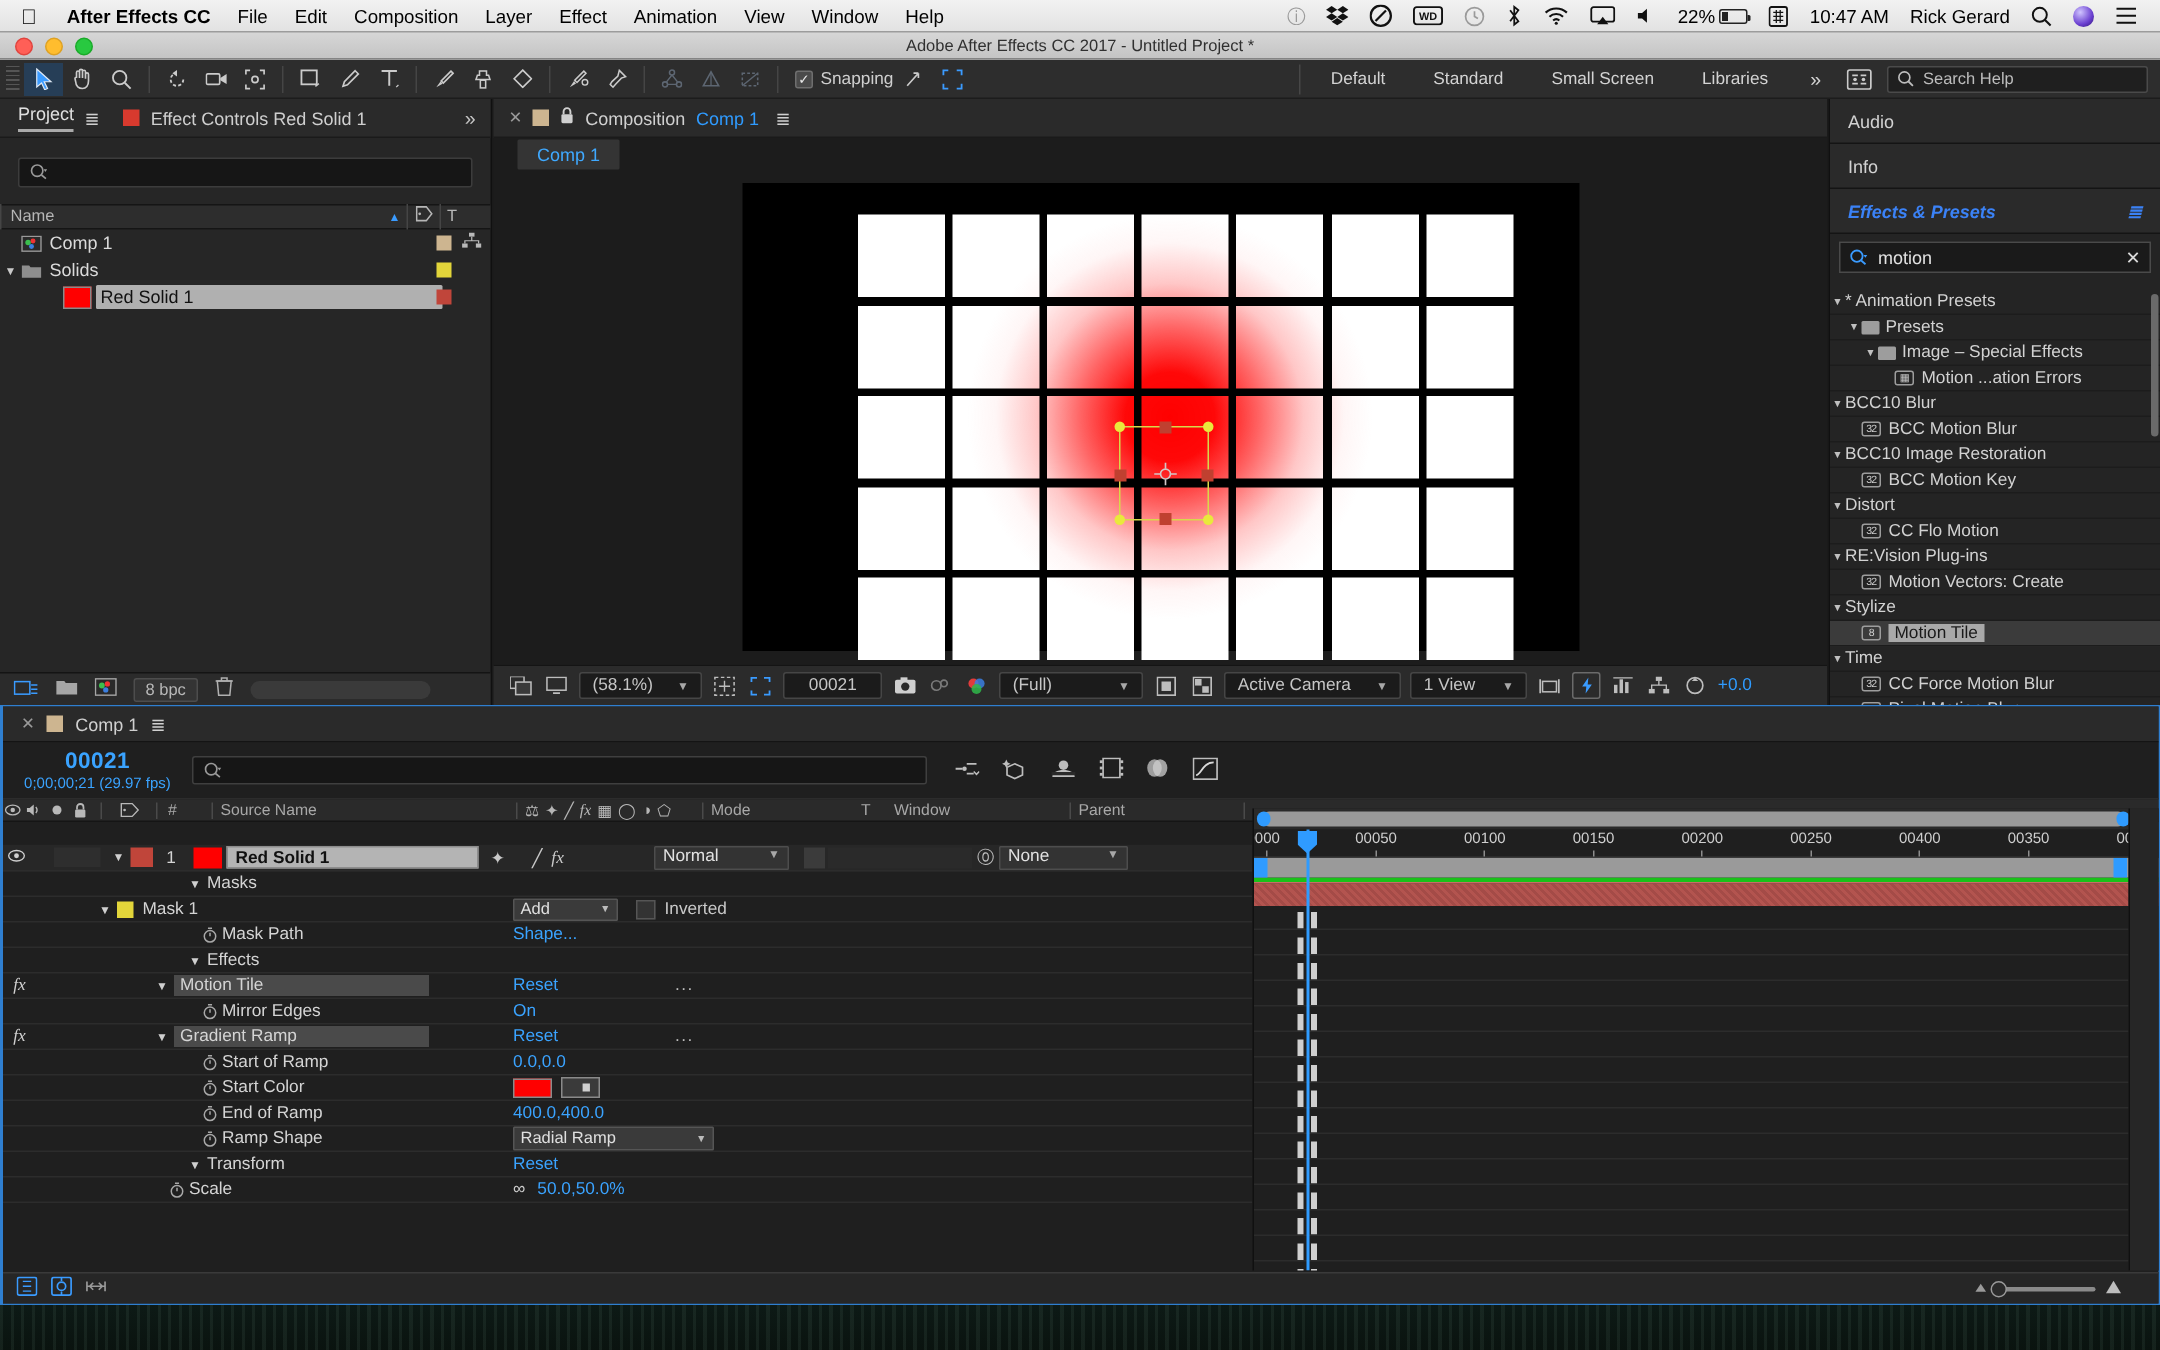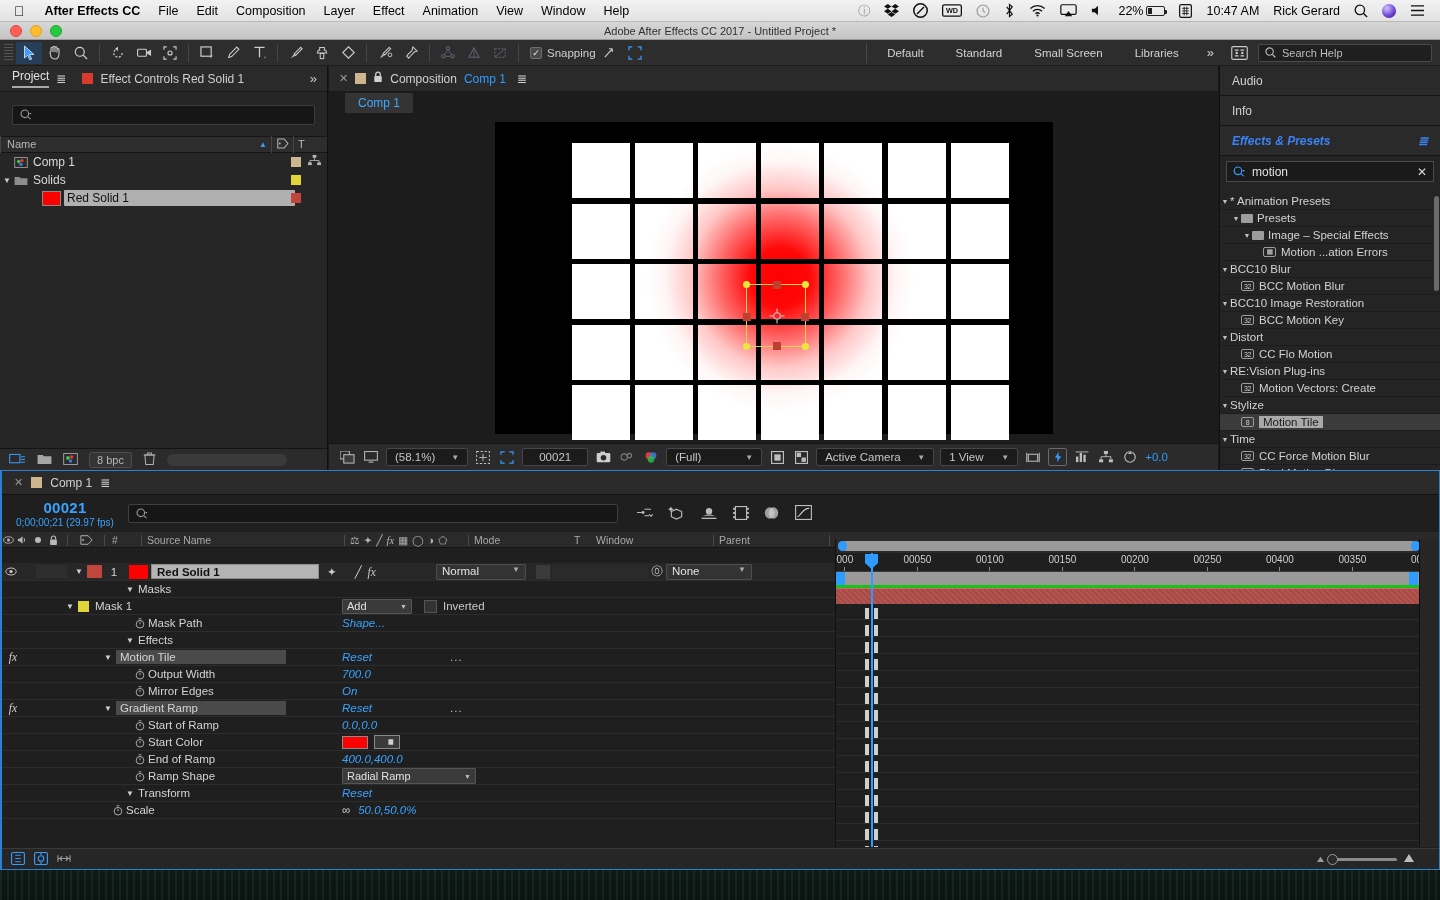--- a/index.html
+++ b/index.html
@@ -171,21 +171,21 @@
   .tl-icons { display:flex; align-items:center; gap:15px; margin-left:18px; color:#bdbdbd;}
   .tl-colhdr { height:15px; background:#2a2a2a; border-bottom:1px solid #151515;
      display:flex; align-items:center; font-size:10.5px; color:#a8a8a8; }
   .tl-colhdr .seg { display:flex; align-items:center; height:15px; }
   .divv { width:1px; height:11px; background:#4a4a4a; margin:0 5px; }
   .tl-body { position:absolute; top:92px; left:0; width:833px; bottom:22px; overflow:hidden;}
   .lrow { height:17px; display:flex; align-items:center; font-size:11.5px; color:#d4d4d4;
      border-bottom:1px solid #2c2c2c; position:relative;}
   .lrow.layer { height:18px; background:#272727; }
   .lrow .eye { width:17px; text-align:center; color:#c8c8c8; }
-  .val { color:#3aa3ff;font-style:italic; }
+  .val { color:#3aa3ff; }
   .sel-dd { background:#3a3a3a; border:1px solid #555; height:15px; display:flex; align-items:center;
      justify-content:space-between; padding:0 4px; border-radius:1px; font-size:11px; color:#e0e0e0;}
   .mode-dd { background:#333; border:1px solid #4d4d4d; height:16px; display:flex;
      justify-content:space-between; padding:0 5px; border-radius:1px; color:#e2e2e2; font-size:11.5px;}
   .srcbox { background:#b4b4b4; color:#111; height:15px; display:flex; align-items:center;
      padding:0 5px; font-weight:bold; font-size:11.5px; border:1px solid #8d8d8d;}
 
   
   .tl-graph { position:absolute; top:68px; left:833px; right:0; bottom:22px; background:#1f1f1f;
      border-left:1px solid #101010; overflow:hidden;}
@@ -1135,34 +1135,20 @@
           </div>
           <div class="lrow">
             <span style="width:22px"></span>
             <span style="width:108px"></span>
             <span style="width:16px;display:flex;align-items:center;justify-content:center">
               <svg width="10" height="11" viewBox="0 0 11 12">
                 <circle cx="5.5" cy="6.8" r="4.2" fill="none" stroke="#a8a8a8" stroke-width="1.1"></circle>
                 <path d="M5.5 4.2v2.6M4 .8h3" stroke="#a8a8a8" stroke-width="1.1"></path>
               </svg>
             </span>
-            <span style="">Output Width</span>
-            <span style="position:absolute;left:340px;display:flex;align-items:center;gap:6px">
-              <span class="val">700.0</span>
-            </span>
-          </div>
-          <div class="lrow">
-            <span style="width:22px"></span>
-            <span style="width:108px"></span>
-            <span style="width:16px;display:flex;align-items:center;justify-content:center">
-              <svg width="10" height="11" viewBox="0 0 11 12">
-                <circle cx="5.5" cy="6.8" r="4.2" fill="none" stroke="#a8a8a8" stroke-width="1.1"></circle>
-                <path d="M5.5 4.2v2.6M4 .8h3" stroke="#a8a8a8" stroke-width="1.1"></path>
-              </svg>
-            </span>
             <span style="">Mirror Edges</span>
             <span style="position:absolute;left:340px;display:flex;align-items:center;gap:6px">
               <span class="val">On</span>
             </span>
           </div>
           <div class="lrow">
             <span style="width:22px;text-align:center;font-style:italic;font-family:'Liberation Serif',serif;color:#cfcfcf">fx</span>
             <span style="width:76px"></span>
             <span style="width:16px;font-size:8px;color:#cfcfcf;text-align:center">▼</span>
             <span style="background:#4a4a4a;padding:1px 6px 1px 4px;min-width:170px;">Gradient Ramp</span>

